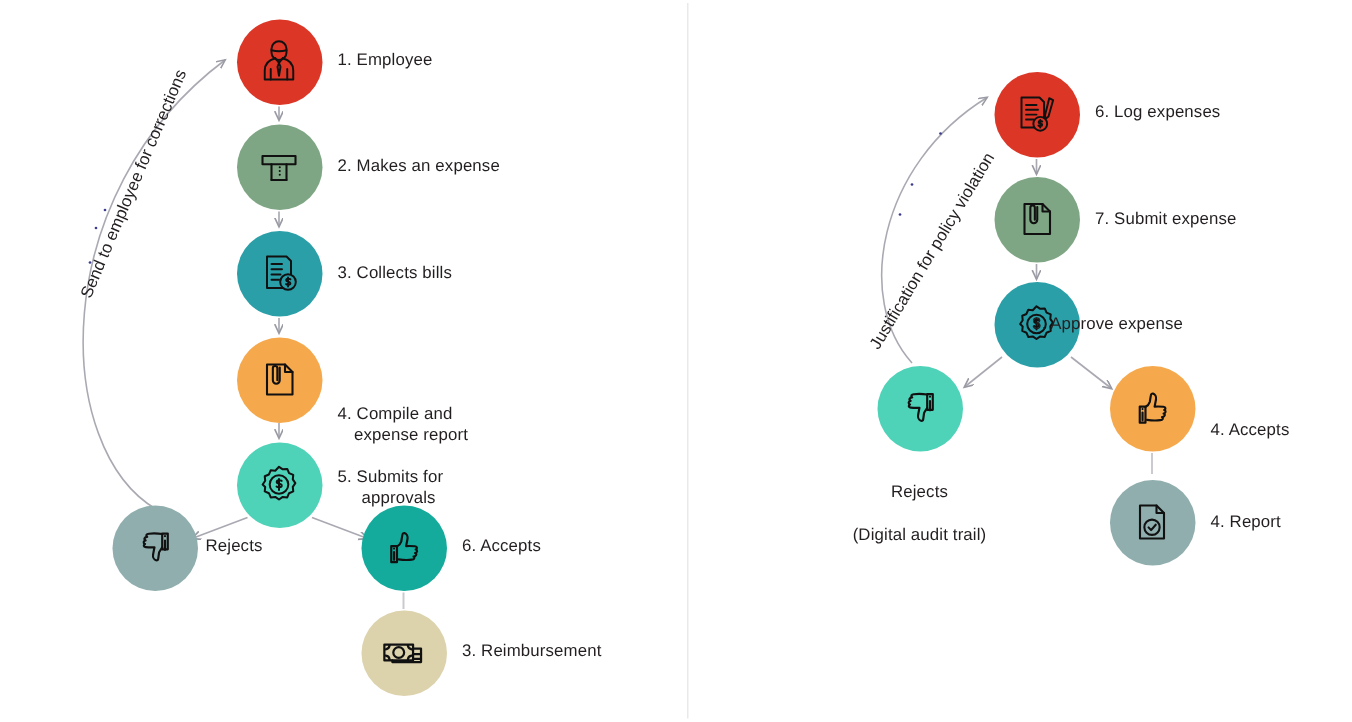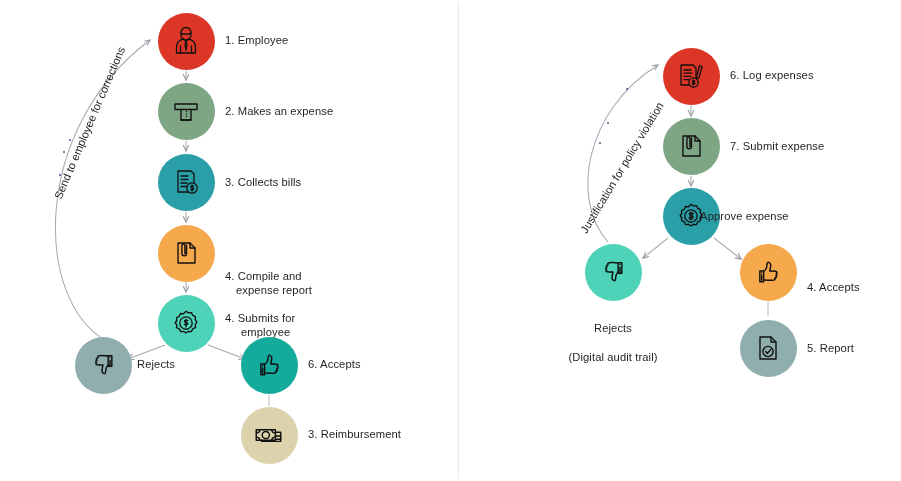--- a/index.html
+++ b/index.html
@@ -140,22 +140,22 @@
   <div class="node" style="left:157.5px;top:294.5px;width:57px;height:57px;background:#4ed2b8;">
     <svg width="32" height="32" viewBox="0 0 32 32">
       <g fill="none" stroke="#111" stroke-width="1.35" stroke-linejoin="round" stroke-linecap="round">
         <path d="M16 4.2l2.5 1.7 3-.3 1.2 2.8 2.8 1.2-.3 3 1.7 2.5-1.7 2.5.3 3-2.8 1.2-1.2 2.8-3-.3-2.5 1.7-2.5-1.7-3 .3-1.2-2.8-2.8-1.2.3-3L5.1 16l1.7-2.5-.3-3 2.8-1.2L10.5 6.5l3 .3z"></path>
         <circle cx="16" cy="16" r="6.2"></circle>
         <path d="M16 12.3v7.4M17.8 13.6c-.6-.6-3.3-.9-3.3.7s3.3.7 3.3 2.3-2.7 1.4-3.4.7"></path>
       </g>
     </svg>
   </div>
   <div class="label multi" style="left:225px;top:296px;">
-    <span>4. Submits for</span>
-    <span class="ln2">employee</span>
+    <span>5. Submits for</span>
+    <span class="ln2">approvals</span>
   </div>
 
   <div class="node" style="left:74.5px;top:336.5px;width:57px;height:57px;background:#8faead;">
     <svg width="33" height="33" viewBox="0 0 32 32">
       <g fill="none" stroke="#111" stroke-width="1.4" stroke-linejoin="round" stroke-linecap="round">
         <path d="M20.5 6.5h3.6v10.2h-3.6z"></path>
         <path d="M20.5 6.8c-2-.3-6.2-.5-8.6-.2-1.6.2-2.2 1.2-1.1 2-1.7.1-2.4 1.6-1 2.3-1.5.3-1.8 1.8-.4 2.3-1.2.5-1.1 1.9.5 2.1 1.9.2 4.2.2 5.6.1l-.9 4.6c-.3 1.7.6 3.4 1.9 3.8.8.2 1.3-.2 1.4-1l.6-4.2 2-3.2"></path>
         <path d="M22.3 8.2v.01M22.3 11v6"></path>
       </g>
     </svg>
@@ -251,17 +251,17 @@
   <div class="node" style="left:739.5px;top:319.5px;width:57px;height:57px;background:#8faead;">
     <svg width="32" height="32" viewBox="0 0 32 32">
       <g fill="none" stroke="#111" stroke-width="1.4" stroke-linejoin="round" stroke-linecap="round">
         <path d="M8 5h11l5 5v17H8z"></path>
         <path d="M19 5v5h5"></path>
         <circle cx="16" cy="19.5" r="5.1"></circle>
         <path d="M13.7 19.6l1.7 1.8 3.1-3.6"></path>
       </g>
     </svg>
   </div>
-  <div class="label" style="left:807px;top:341px;">5. Report</div>
+  <div class="label" style="left:807px;top:341px;">4. Report</div>
 
   <div class="curvelabel" style="left:578px;top:229px;transform:rotate(-59deg);">Justification for policy violation</div>
 
 </div>
 
 </body></html>

